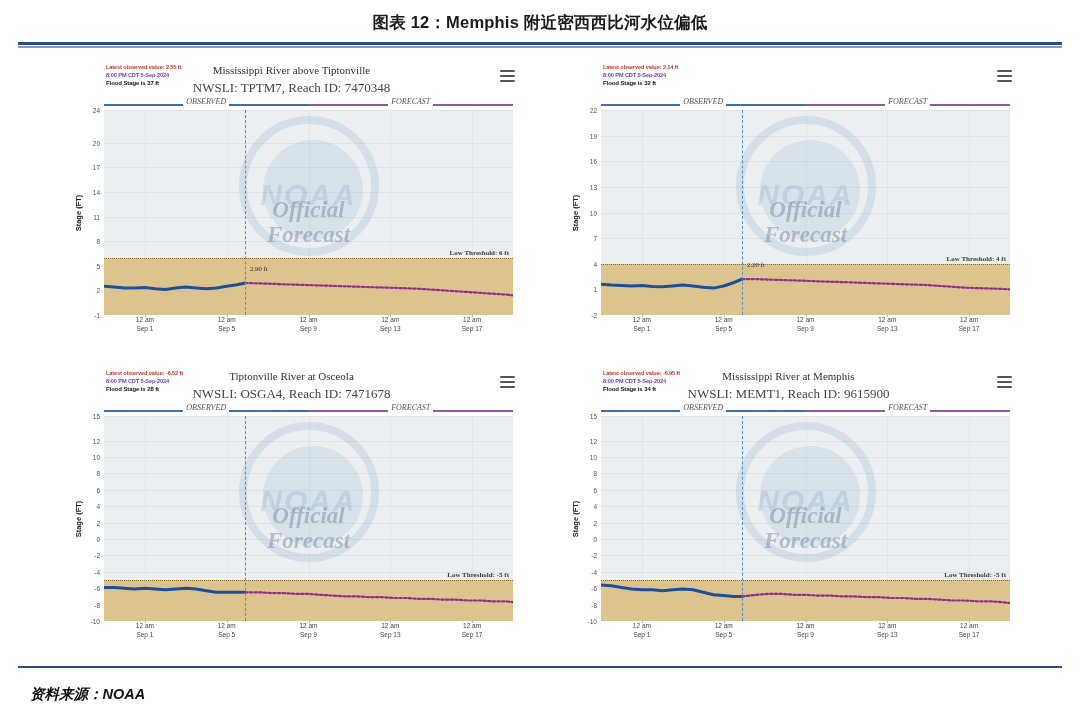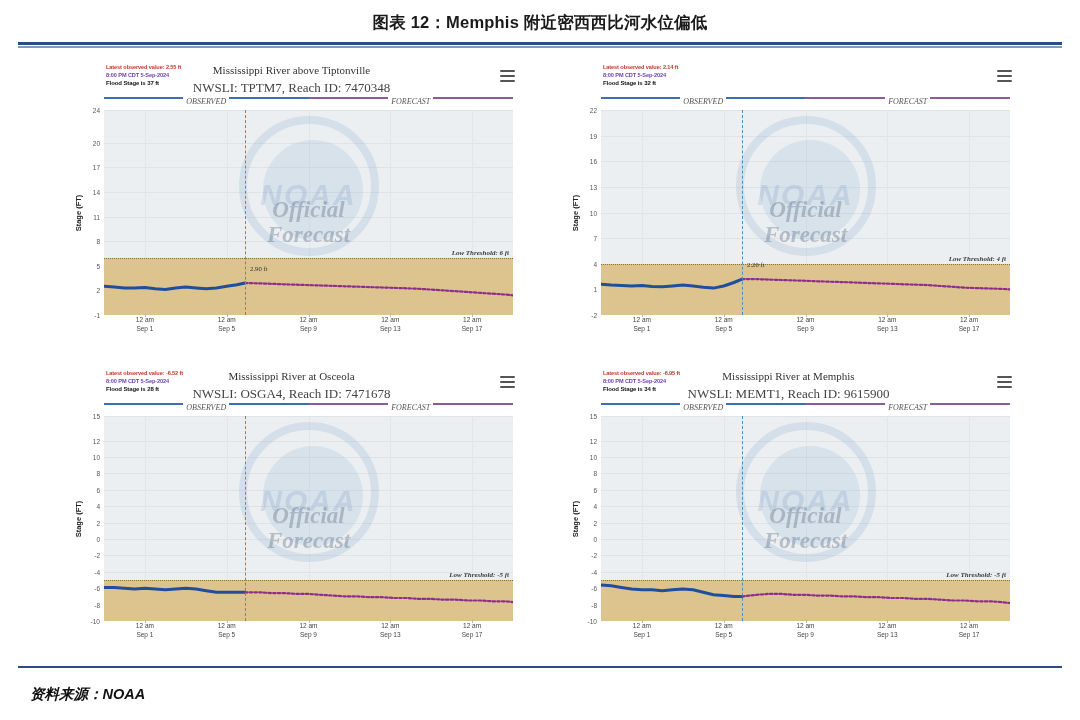--- a/index.html
+++ b/index.html
@@ -87,21 +87,21 @@
     display:flex; flex-direction:column; justify-content:space-between;
   }
   .hamburger i { display:block; height:2px; background:#555; border-radius:1px;}
 
   
   .legend {
     position:absolute; left:42px; right:8px; top:33px;
     height:12px;
     display:flex; align-items:center;
   }
-  .leg { display:flex; align-items:flex-start; flex:1; }
+  .leg { display:flex; align-items:flex-end; flex:1; }
   .leg .bar { height:2px; flex:1; }
   .leg.obs .bar { background:#3b6fad; }
   .leg.fc .bar { background:#8d5a9e; }
   .leg span {
     font-size:8px; font-style:italic; color:#555;
     padding:0 3px; font-family:"Liberation Serif", serif;
     white-space:nowrap;
   }
 
   
@@ -137,21 +137,21 @@
   .lowband {
     position:absolute; left:0; right:0; bottom:0;
     background:#ddc48e;
   }
   .thresh-line {
     position:absolute; left:0; right:0; height:0;
     border-top:1.2px dotted #8a6d2f;
   }
   .thresh-txt {
     position:absolute; right:4px;
-    font-size:7px; font-style:italic; font-weight:bold; color:#3a3a3a;
+    font-size:7px; font-weight:bold; color:#3a3a3a;
     font-family:"Liberation Serif", serif;
     transform:translateY(-115%);
     white-space:nowrap;
   }
   .nowline {
     position:absolute; top:0; bottom:0; width:0;
     border-left:1.3px dashed #4a90c4;
   }
   .valtag {
     position:absolute;
@@ -407,21 +407,21 @@
         </div>
       </div>
     </div>
     <div class="panel">
       <div class="p-head">
     <div class="meta">
       <div class="m1">Latest observed value: -6.52 ft</div>
       <div class="m2">8:00 PM CDT 5-Sep-2024</div>
       <div class="m3">Flood Stage is 28 ft</div>
     </div>
-    <div class="p-title">Mississippi River at Osceola</div>
+    <div class="p-title">Tiptonville River at Osceola</div>
     <div class="p-sub">NWSLI: OSGA4, Reach ID: 7471678</div>
     <div class="hamburger">
           <i></i>
           <i></i>
           <i></i>
         </div>
     <div class="legend">
       <div class="leg obs">
         <span class="bar"></span>
         <span>OBSERVED</span>

